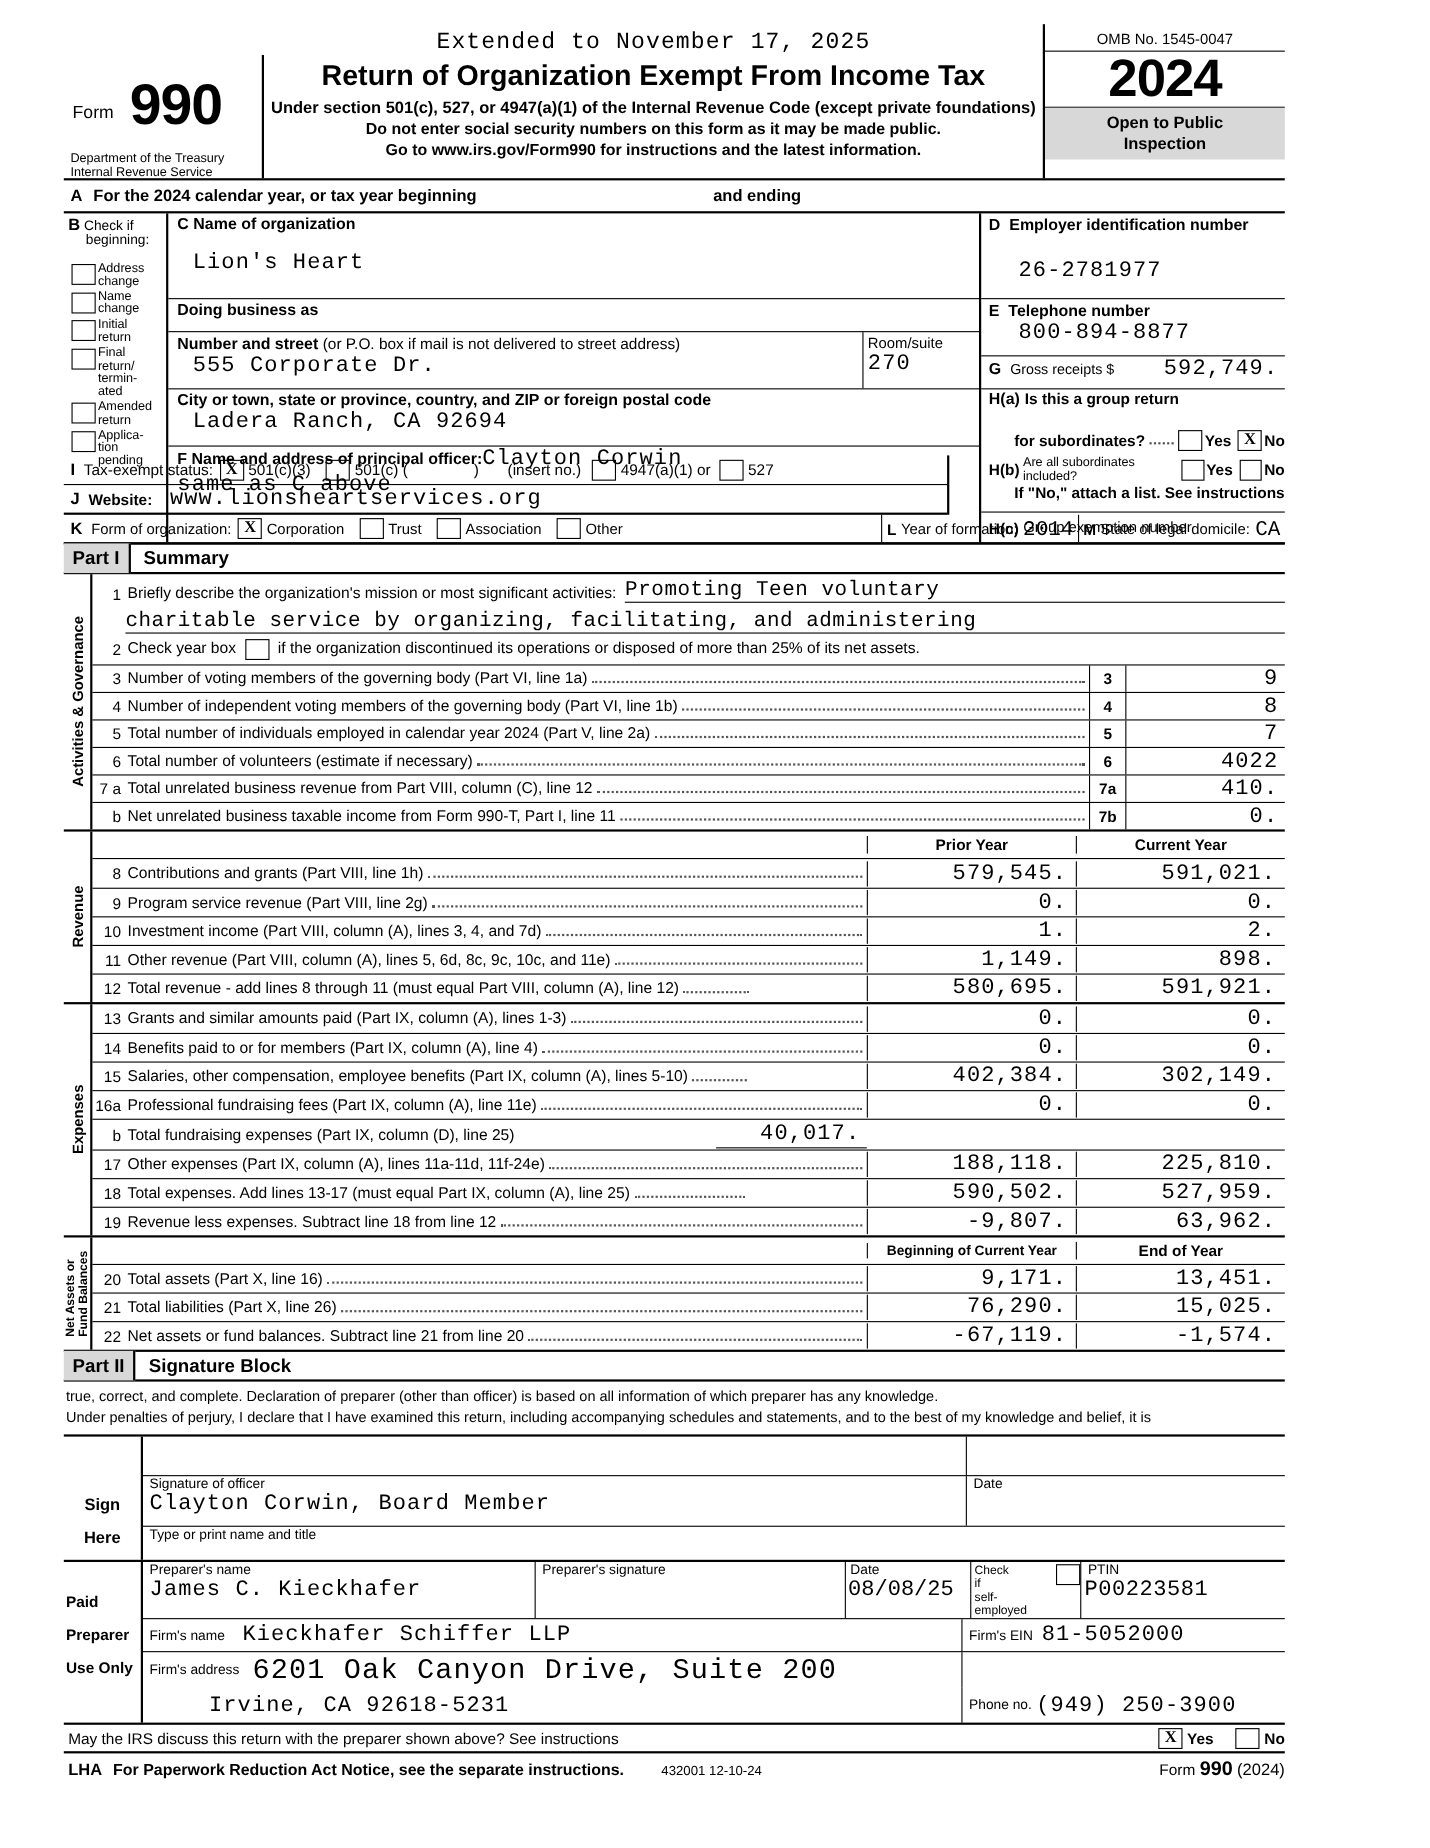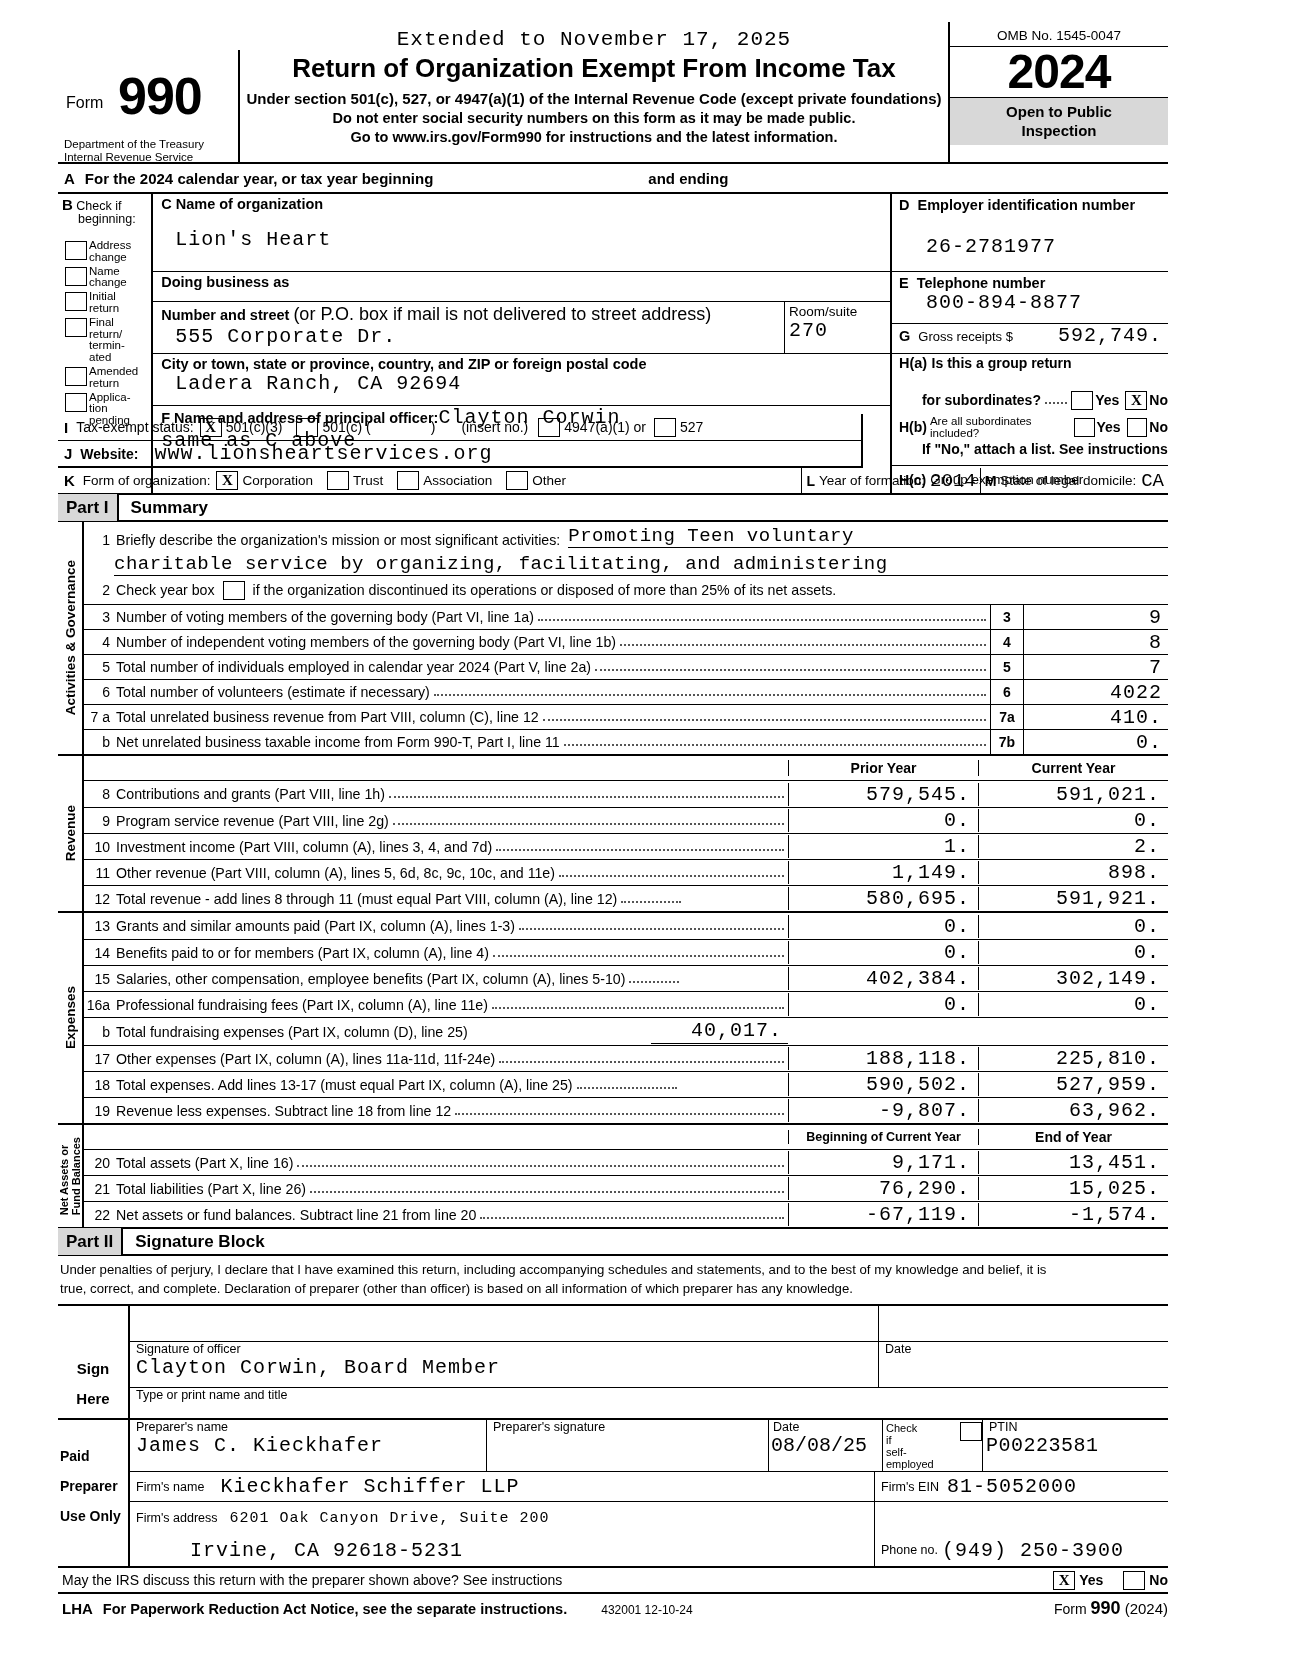--- a/index.html
+++ b/index.html
@@ -42,21 +42,21 @@
   .colC{width:816px;border-right:2.5px solid #000;box-sizing:border-box;}
   .colD{width:305px;box-sizing:border-box;}
   .bhdr{font-size:12.5px;padding:4px 0 0 4px;line-height:13px;}
   .bhdr .bb{font-size:15px;font-weight:bold;}
   .ckrow{display:flex;align-items:flex-start;margin:2px 0 0 6px;}
   .ckrow .ck{margin-top:1px;flex:none;}
   .ckrow span{font-size:11.5px;line-height:11.8px;margin-left:1px;}
   
   .crow{border-bottom:1.8px solid #000;box-sizing:border-box;position:relative;}
   .clab{font-size:14.5px;font-weight:bold;padding:2px 0 0 8px;}
-  .clab .lt{font-weight:normal;font-size:18px;}
+  .clab .lt{font-weight:normal;font-size:14px;}
   .cval{font-family:"Liberation Mono",monospace;font-size:20px;padding:0 0 3px 22px;letter-spacing:1px;}
   
   .drow{border-bottom:1.8px solid #000;box-sizing:border-box;}
   .dlab{font-size:14.5px;font-weight:bold;padding:3px 0 0 7px;}
   .dval{font-family:"Liberation Mono",monospace;font-size:20px;padding:2px 0 3px 34px;letter-spacing:1px;}
   
   .rowI{display:flex;align-items:center;border-bottom:1.8px solid #000;height:27px;font-size:14px;box-sizing:border-box;}
   .rowJ{display:flex;border-bottom:2.5px solid #000;box-sizing:border-box;}
   .rowK{display:flex;border-bottom:2.5px solid #000;box-sizing:border-box;height:27px;align-items:center;font-size:14px;}
   
@@ -533,22 +533,22 @@
       </div>
     </div>
   </div>
 
   <div class="partbar">
     <div class="partlbl">Part II</div>
     <div class="parttxt">Signature Block</div>
   </div>
 
   <div class="sigtxt">
+    <div>true, correct, and complete. Declaration of preparer (other than officer) is based on all information of which preparer has any knowledge.</div>
     <div>Under penalties of perjury, I declare that I have examined this return, including accompanying schedules and statements, and to the best of my knowledge and belief, it is</div>
-    <div>true, correct, and complete. Declaration of preparer (other than officer) is based on all information of which preparer has any knowledge.</div>
   </div>
 
   <div class="sigblk" style="margin-top:6px">
     <div class="sigleft">
       <div>Sign</div>
       <div>Here</div>
     </div>
     <div style="flex:1">
       <div style="display:flex;height:36px;border-bottom:1.8px solid #000;box-sizing:border-box">
         <div style="flex:1"></div>
@@ -609,21 +609,21 @@
         <span class="mono" style="font-size:20px;margin-left:16px;letter-spacing:1px">Kieckhafer Schiffer LLP</span>
         <span style="flex:1"></span>
         <span style="border-left:1.8px solid #000;align-self:stretch;display:flex;align-items:center;width:294px;box-sizing:border-box">
           <span class="smalllbl" style="padding-left:6px">Firm's EIN</span>
           <span class="mono" style="font-size:20px;margin-left:8px;letter-spacing:1px">81-5052000</span>
         </span>
       </div>
 
       <div style="display:flex;height:32px;box-sizing:border-box;align-items:center">
         <span class="smalllbl" style="padding-left:6px">Firm's address</span>
-        <span class="mono" style="font-size:15px;margin-left:12px;letter-spacing:1px">6201 Oak Canyon Drive, Suite 200</span>
+        <span class="mono" style="font-size:26px;margin-left:12px;letter-spacing:1px">6201 Oak Canyon Drive, Suite 200</span>
         <span style="flex:1"></span>
         <span style="border-left:1.8px solid #000;align-self:stretch;width:294px;box-sizing:border-box"></span>
       </div>
 
       <div style="display:flex;height:32px;box-sizing:border-box;align-items:center">
         <span class="mono" style="font-size:20px;margin-left:60px;letter-spacing:1px">Irvine, CA 92618-5231</span>
         <span style="flex:1"></span>
         <span style="border-left:1.8px solid #000;align-self:stretch;display:flex;align-items:center;width:294px;box-sizing:border-box">
           <span class="smalllbl" style="padding-left:6px">Phone no.</span>
           <span class="mono" style="font-size:20px;margin-left:4px;letter-spacing:1px">(949) 250-3900</span>

